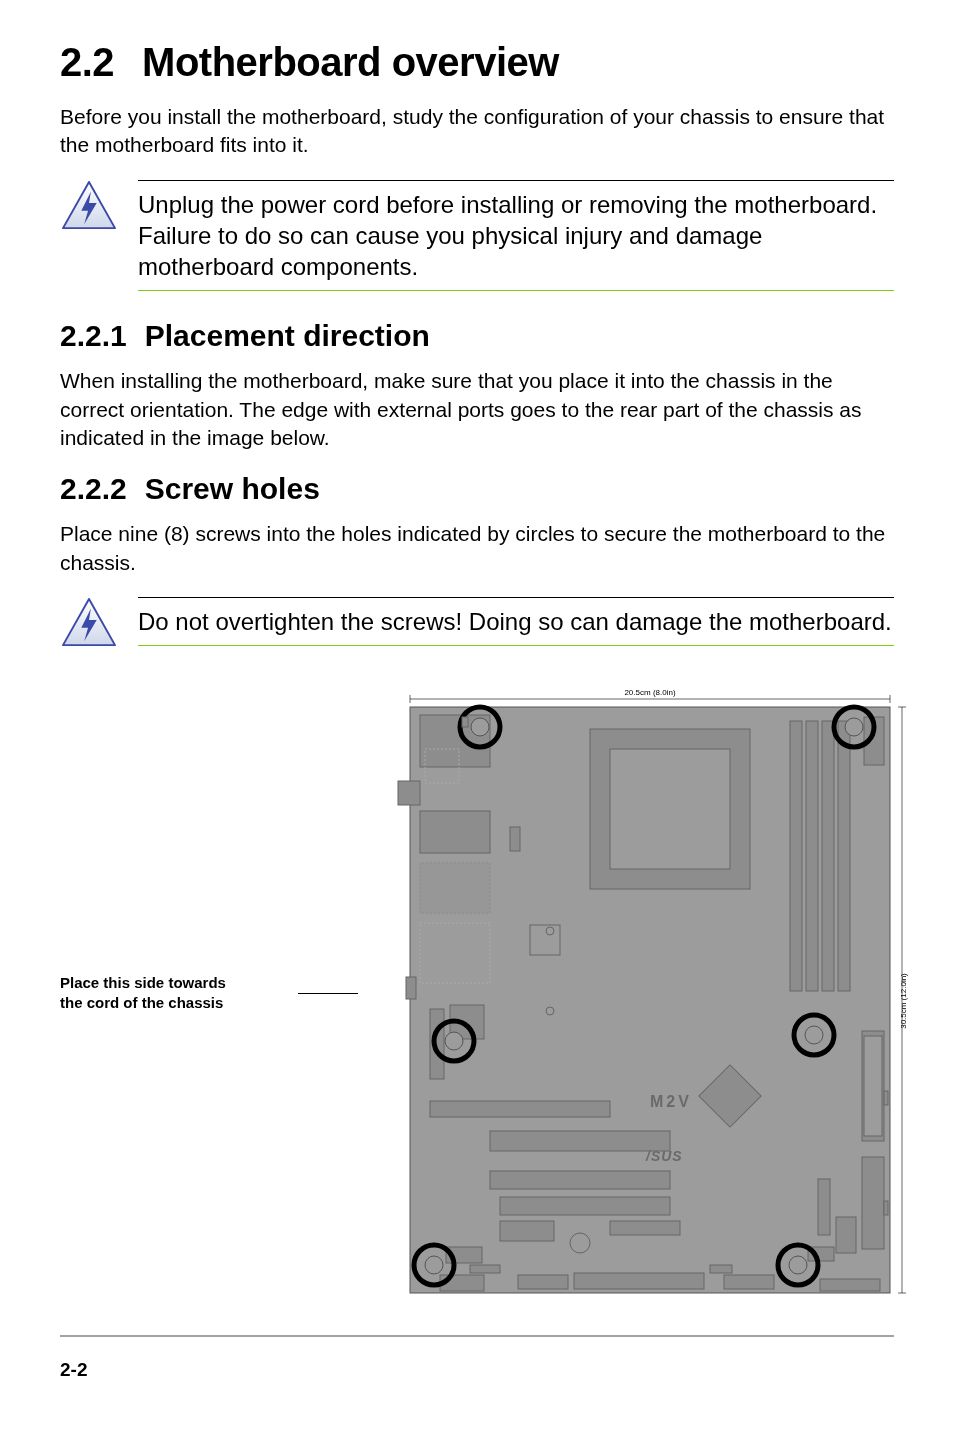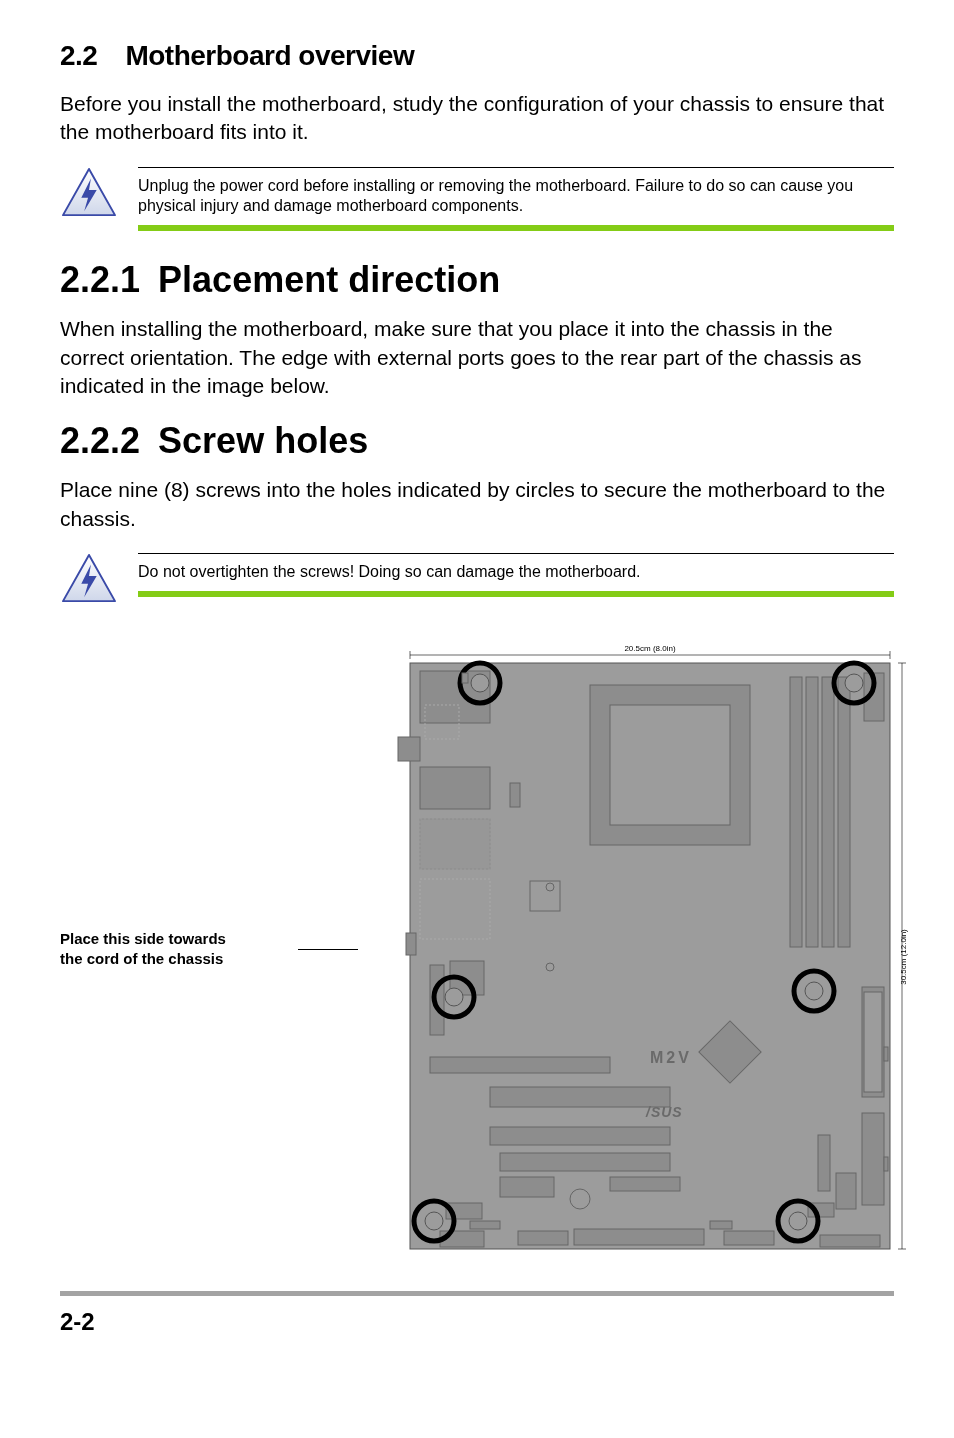--- a/index.html
+++ b/index.html
@@ -10,21 +10,21 @@
     color: #000;
     background: #fff;
   }
   .page {
     padding: 40px 60px 30px 60px;
     box-sizing: border-box;
   }
   h1.main-title {
     font-family: "Arial Black", Arial, sans-serif;
     font-weight: 900;
-    font-size: 28px;
+    font-size: 40px;
     margin: 0 0 18px 0;
     letter-spacing: -0.5px;
   }
   h1.main-title .num {
     margin-right: 28px;
   }
   p.body {
     font-size: 21px;
     line-height: 1.35;
     margin: 0 0 20px 0;
@@ -33,27 +33,27 @@
     display: flex;
     align-items: flex-start;
     margin: 12px 0 28px 0;
   }
   .callout .icon-wrap {
     flex: 0 0 78px;
   }
   .callout .text-wrap {
     flex: 1;
     border-top: 1px solid #000;
-    border-bottom: 6px solid #84cc16;
+    border-bottom: 1px solid #84cc16;
     padding: 8px 0;
-    font-size: 16px;
+    font-size: 24px;
     line-height: 1.3;
   }
   h2.section {
-    font-size: 36px;
+    font-size: 30px;
     font-weight: bold;
     margin: 16px 0 14px 0;
   }
   h2.section .num {
     margin-right: 18px;
   }
   .mb-figure-row {
     display: flex;
     align-items: center;
     margin-top: 10px;
@@ -71,26 +71,26 @@
     top: 50%;
     right: -8px;
     width: 60px;
     height: 1px;
     background: #000;
   }
   .mb-svg-wrap {
     flex: 1;
   }
   .footer {
-    border-top: 5px solid #a3a3a3;
+    border-top: 2px solid #a3a3a3;
     margin-top: 30px;
-    padding-top: 12px;
+    padding-top: 22px;
     display: flex;
     justify-content: space-between;
-    font-size: 24px;
+    font-size: 19px;
     font-weight: bold;
   }
   
   .caution-icon {
     width: 58px;
     height: 52px;
   }
 </style>
 </head>
 <body>

